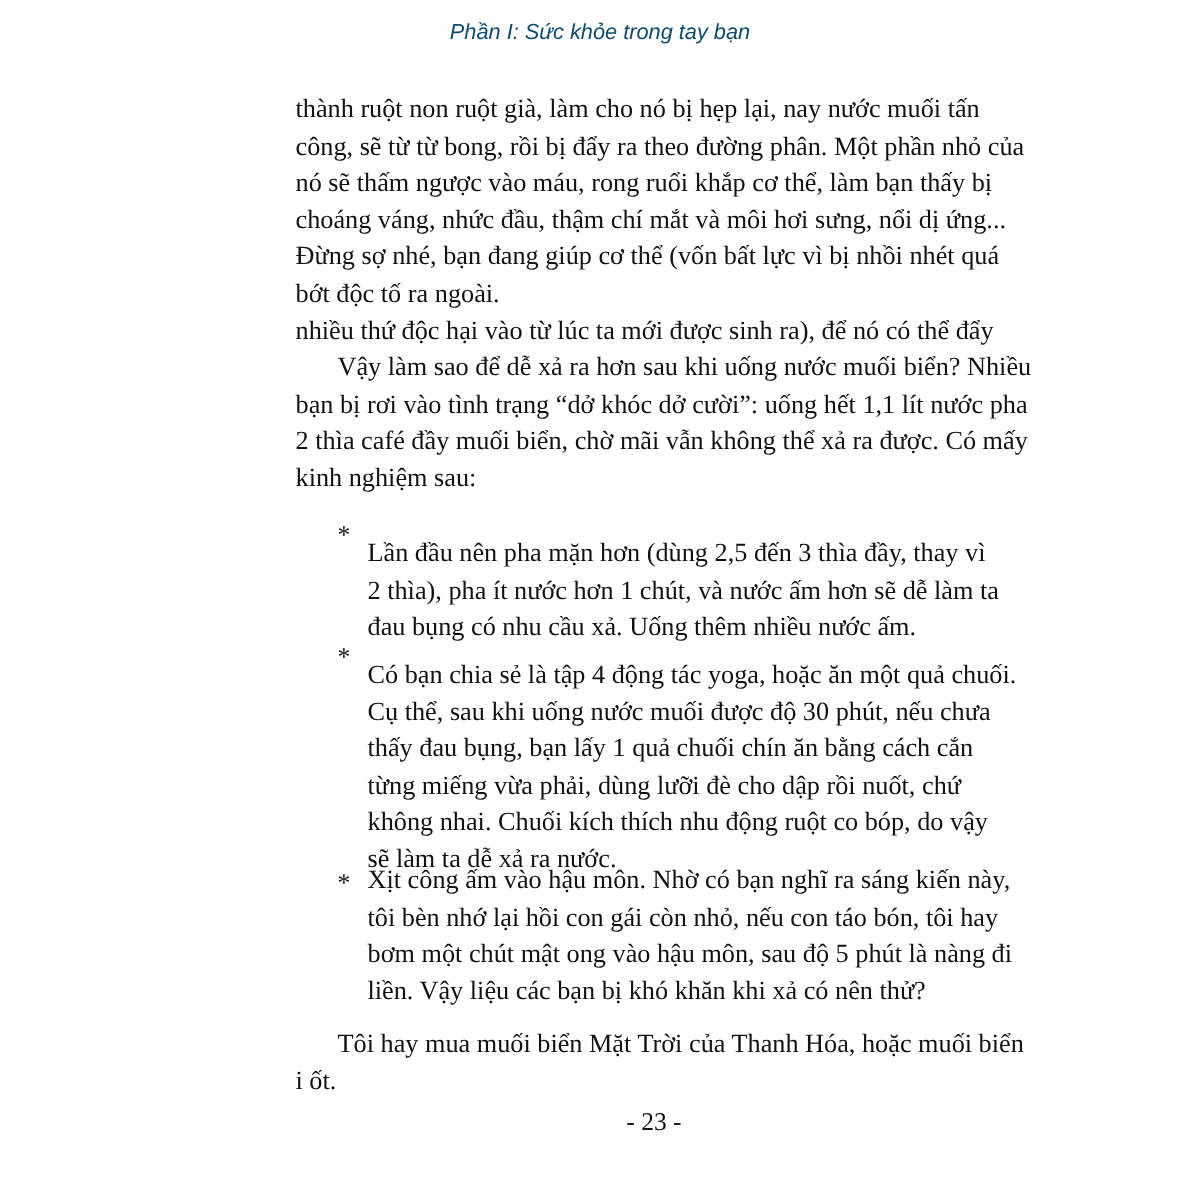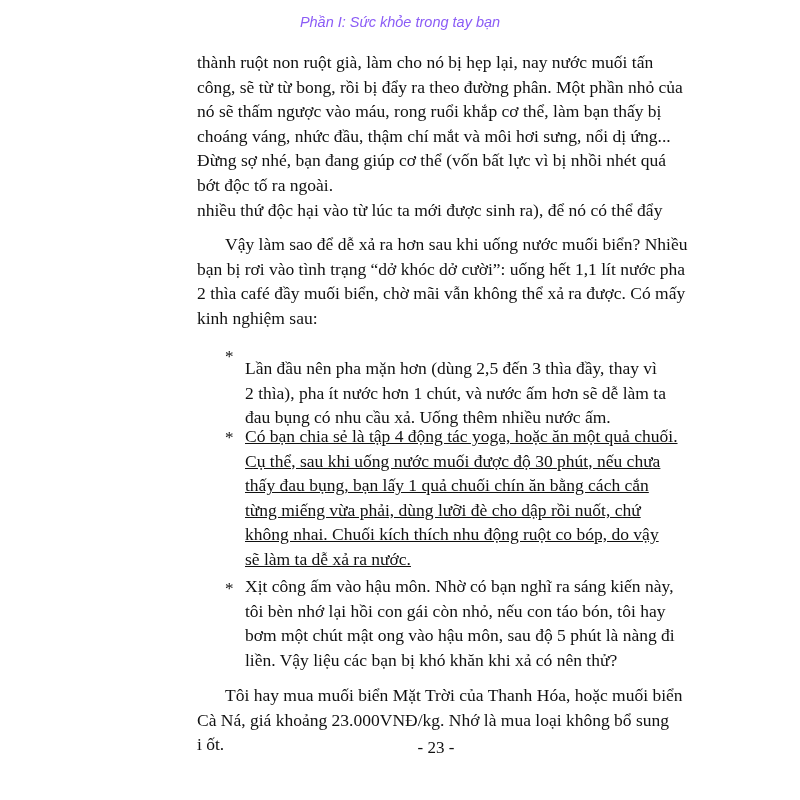--- a/index.html
+++ b/index.html
@@ -1,41 +1,41 @@
 <!DOCTYPE html>
 <html><head>
   <meta charset="utf-8">
   <style>
     html, body { margin:0; padding:0; background:#ffffff; }
     body { width:800px; height:800px; position:relative; overflow:hidden; }
     .header {
       position:absolute; top:14px; left:0; width:800px; text-align:center;
       font-family:"Liberation Sans", sans-serif; font-style:italic;
-      font-size:14.5px; color:#8b5cf6;
+      font-size:14.5px; color:#0c4a6e;
     }
     .text {
       font-family:"Liberation Serif", serif; font-size:17.5px; color:#111;
       line-height:24.6px;
     }
     .para { position:absolute; left:197px; width:405px; text-align:justify; }
     .para .line { display:block; white-space:nowrap; text-align:justify; text-align-last:justify; }
     .para .line.last { text-align-last:left; }
     .bullet { position:absolute; left:225px; font-family:"Liberation Serif", serif; font-size:17px; color:#111; }
     .bullet-text { position:absolute; left:245px; width:356px; }
     .page-num {
       position:absolute; top:738px; left:0; width:800px; text-align:center;
       font-family:"Liberation Serif", serif; font-size:17px; color:#111;padding-left:36px;
     }
   </style>
 </head>
 <body>
 
 <div class="header">Phần I:  Sức khỏe trong tay bạn</div>
 
-<div class="para text" style="top:50px;">
+<div class="para text" style="top:60px;">
   <span class="line">thành ruột non ruột già, làm cho nó bị hẹp lại, nay nước muối tấn</span>
   <span class="line">công, sẽ từ từ bong, rồi bị đẩy ra theo đường phân. Một phần nhỏ của</span>
   <span class="line">nó sẽ thấm ngược vào máu, rong ruổi khắp cơ thể, làm bạn thấy bị</span>
   <span class="line">choáng váng, nhức đầu, thậm chí mắt và môi hơi sưng, nổi dị ứng...</span>
   <span class="line">Đừng sợ nhé, bạn đang giúp cơ thể (vốn bất lực vì bị nhồi nhét quá</span>
   <span class="line last">bớt độc tố ra ngoài.</span>
   <span class="line">nhiều thứ độc hại vào từ lúc ta mới được sinh ra), để nó có thể đẩy</span>
 </div>
 
 <div class="para text" style="top:232px;">
@@ -46,36 +46,35 @@
 </div>
 
 <div class="bullet" style="top:347px;">*</div>
 <div class="para text bullet-text" style="top:356px;">
   <span class="line">Lần đầu nên pha mặn hơn (dùng 2,5 đến 3 thìa đầy, thay vì</span>
   <span class="line">2 thìa), pha ít nước hơn 1 chút, và nước ấm hơn sẽ dễ làm ta</span>
   <span class="line last">đau bụng có nhu cầu xả. Uống thêm nhiều nước ấm.</span>
 </div>
 
 <div class="bullet" style="top:428px;">*</div>
-<div class="para text bullet-text" style="top:424px;text-decoration:underline;">
+<div class="para text bullet-text" style="top:437px;">
   <span class="line">Có bạn chia sẻ là tập 4 động tác yoga, hoặc ăn một quả chuối.</span>
   <span class="line">Cụ thể, sau khi uống nước muối được độ 30 phút, nếu chưa</span>
   <span class="line">thấy đau bụng, bạn lấy 1 quả chuối chín ăn bằng cách cắn</span>
   <span class="line">từng miếng vừa phải, dùng lưỡi đè cho dập rồi nuốt, chứ</span>
   <span class="line">không nhai. Chuối kích thích nhu động ruột co bóp, do vậy</span>
   <span class="line last">sẽ làm ta dễ xả ra nước.</span>
 </div>
 
 <div class="bullet" style="top:579px;">*</div>
 <div class="para text bullet-text" style="top:574px;">
   <span class="line">Xịt công ấm vào hậu môn. Nhờ có bạn nghĩ ra sáng kiến này,</span>
   <span class="line">tôi bèn nhớ lại hồi con gái còn nhỏ, nếu con táo bón, tôi hay</span>
   <span class="line">bơm một chút mật ong vào hậu môn, sau độ 5 phút là nàng đi</span>
   <span class="line last">liền. Vậy liệu các bạn bị khó khăn khi xả có nên thử?</span>
 </div>
 
 <div class="para text" style="top:683px;">
   <span class="line" style="padding-left:28px;">Tôi hay mua muối biển Mặt Trời của Thanh Hóa, hoặc muối biển</span>
-  <span class="line">Cà Ná, giá khoảng 23.000VNĐ/kg. Nhớ là mua loại không bổ sung</span>
   <span class="line last">i ốt.</span>
 </div>
 
 <div class="page-num">- 23 -</div>
 
 </body></html>

